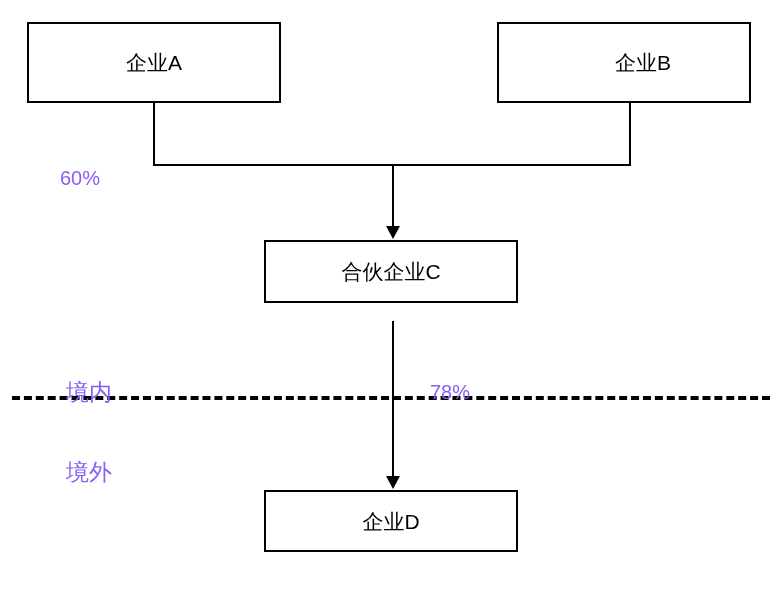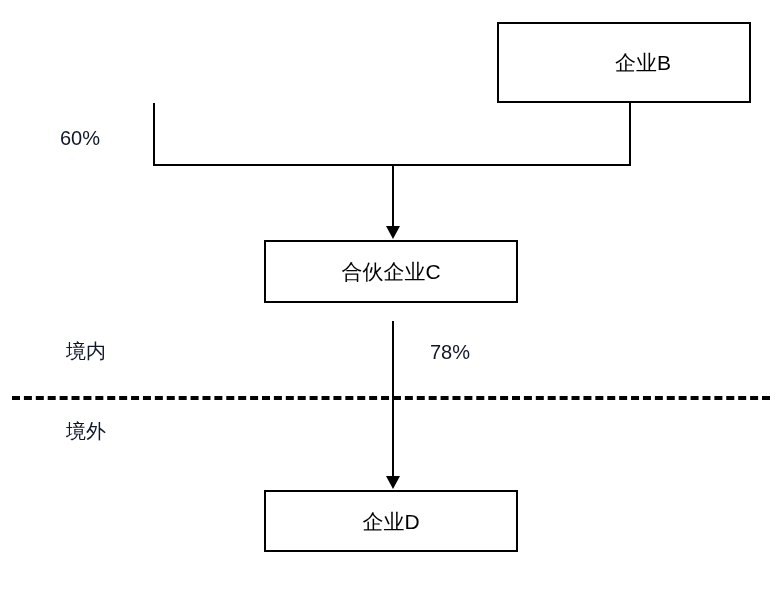--- a/index.html
+++ b/index.html
@@ -55,28 +55,29 @@
   }
   .divider-dashed {
     position: absolute;
     height: 0;
     border-top: 4px dashed #000000;
   }
   .free-label {
     position: absolute;
     font-size: 20px;
     line-height: 1;
-    color: #0f172a;
+    color: #8b5cf6;
     white-space: nowrap;
+    margin-top: 40px;
   }
   .pct-label {
     font-size: 20px;
   }
   .region-label {
-    font-size: 20px;
+    font-size: 23px;
   }
 
   
   #box-a      { left: 27px;  top: 22px;  width: 254px; height: 81px; }
   #box-b      { left: 497px; top: 22px;  width: 254px; height: 81px; padding-left: 38px; }
   #box-c      { left: 264px; top: 240px; width: 254px; height: 63px; }
   #box-d      { left: 264px; top: 490px; width: 254px; height: 62px; }
 
   #edge-a-down   { left: 153px; top: 103px; height: 63px; }
   #edge-b-down   { left: 629px; top: 103px; height: 63px; }
@@ -91,20 +92,23 @@
   #label-60      { left: 60px;  top: 128px; }
   #label-20      { left: 430px; top: 342px; }
   #label-domestic{ left: 66px;  top: 341px; }
   #label-overseas{ left: 66px;  top: 421px; }
 </style>
 </head>
 <body>
 
 <div id="diagram-canvas">
 
+  <div class="node-box" id="box-a">
+    <span class="node-label">企业A</span>
+  </div>
 
   <div class="node-box" id="box-b">
     <span class="node-label">企业B</span>
   </div>
 
   <div class="edge-line edge-v" id="edge-a-down"></div>
   <div class="edge-line edge-v" id="edge-b-down"></div>
   <div class="edge-line edge-h" id="edge-bus"></div>
   <div class="edge-line edge-v" id="edge-to-c"></div>
   <div class="arrow-head" id="arrow-to-c"></div>

